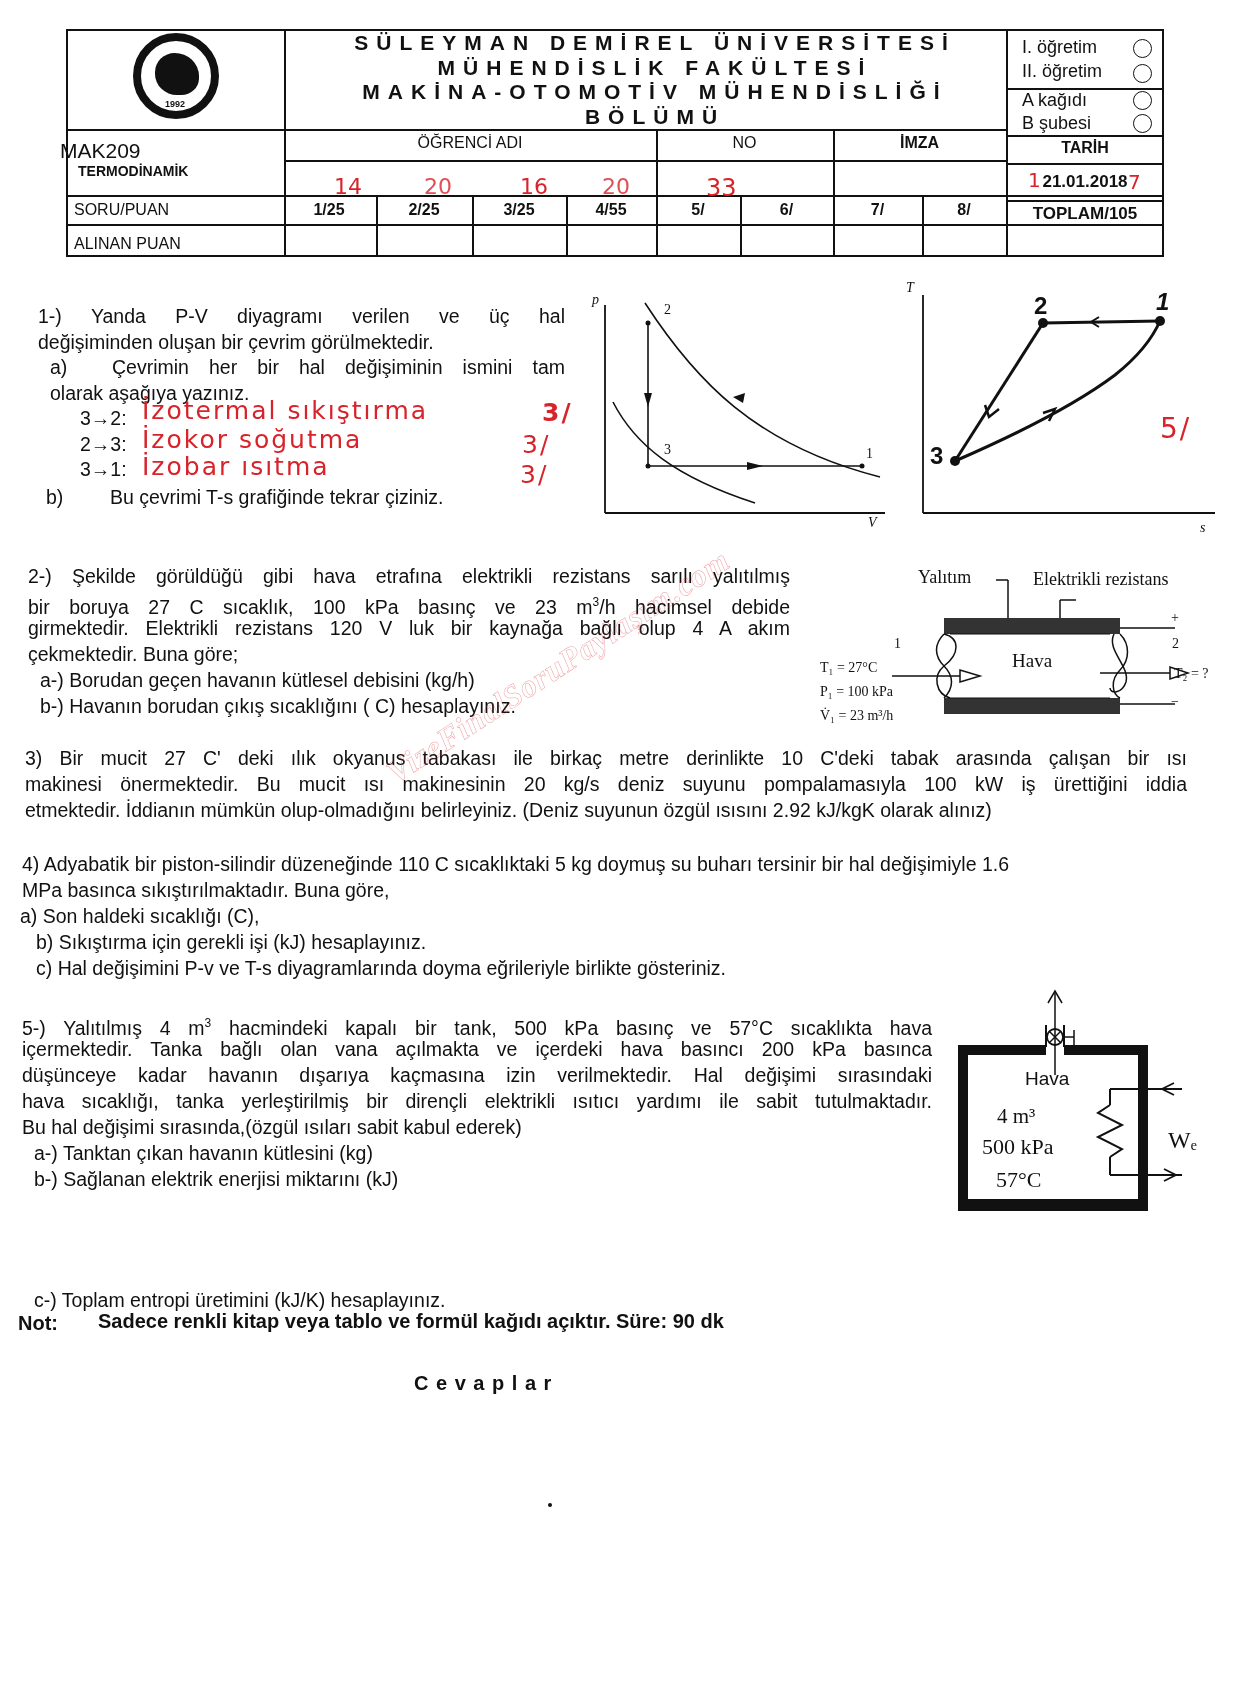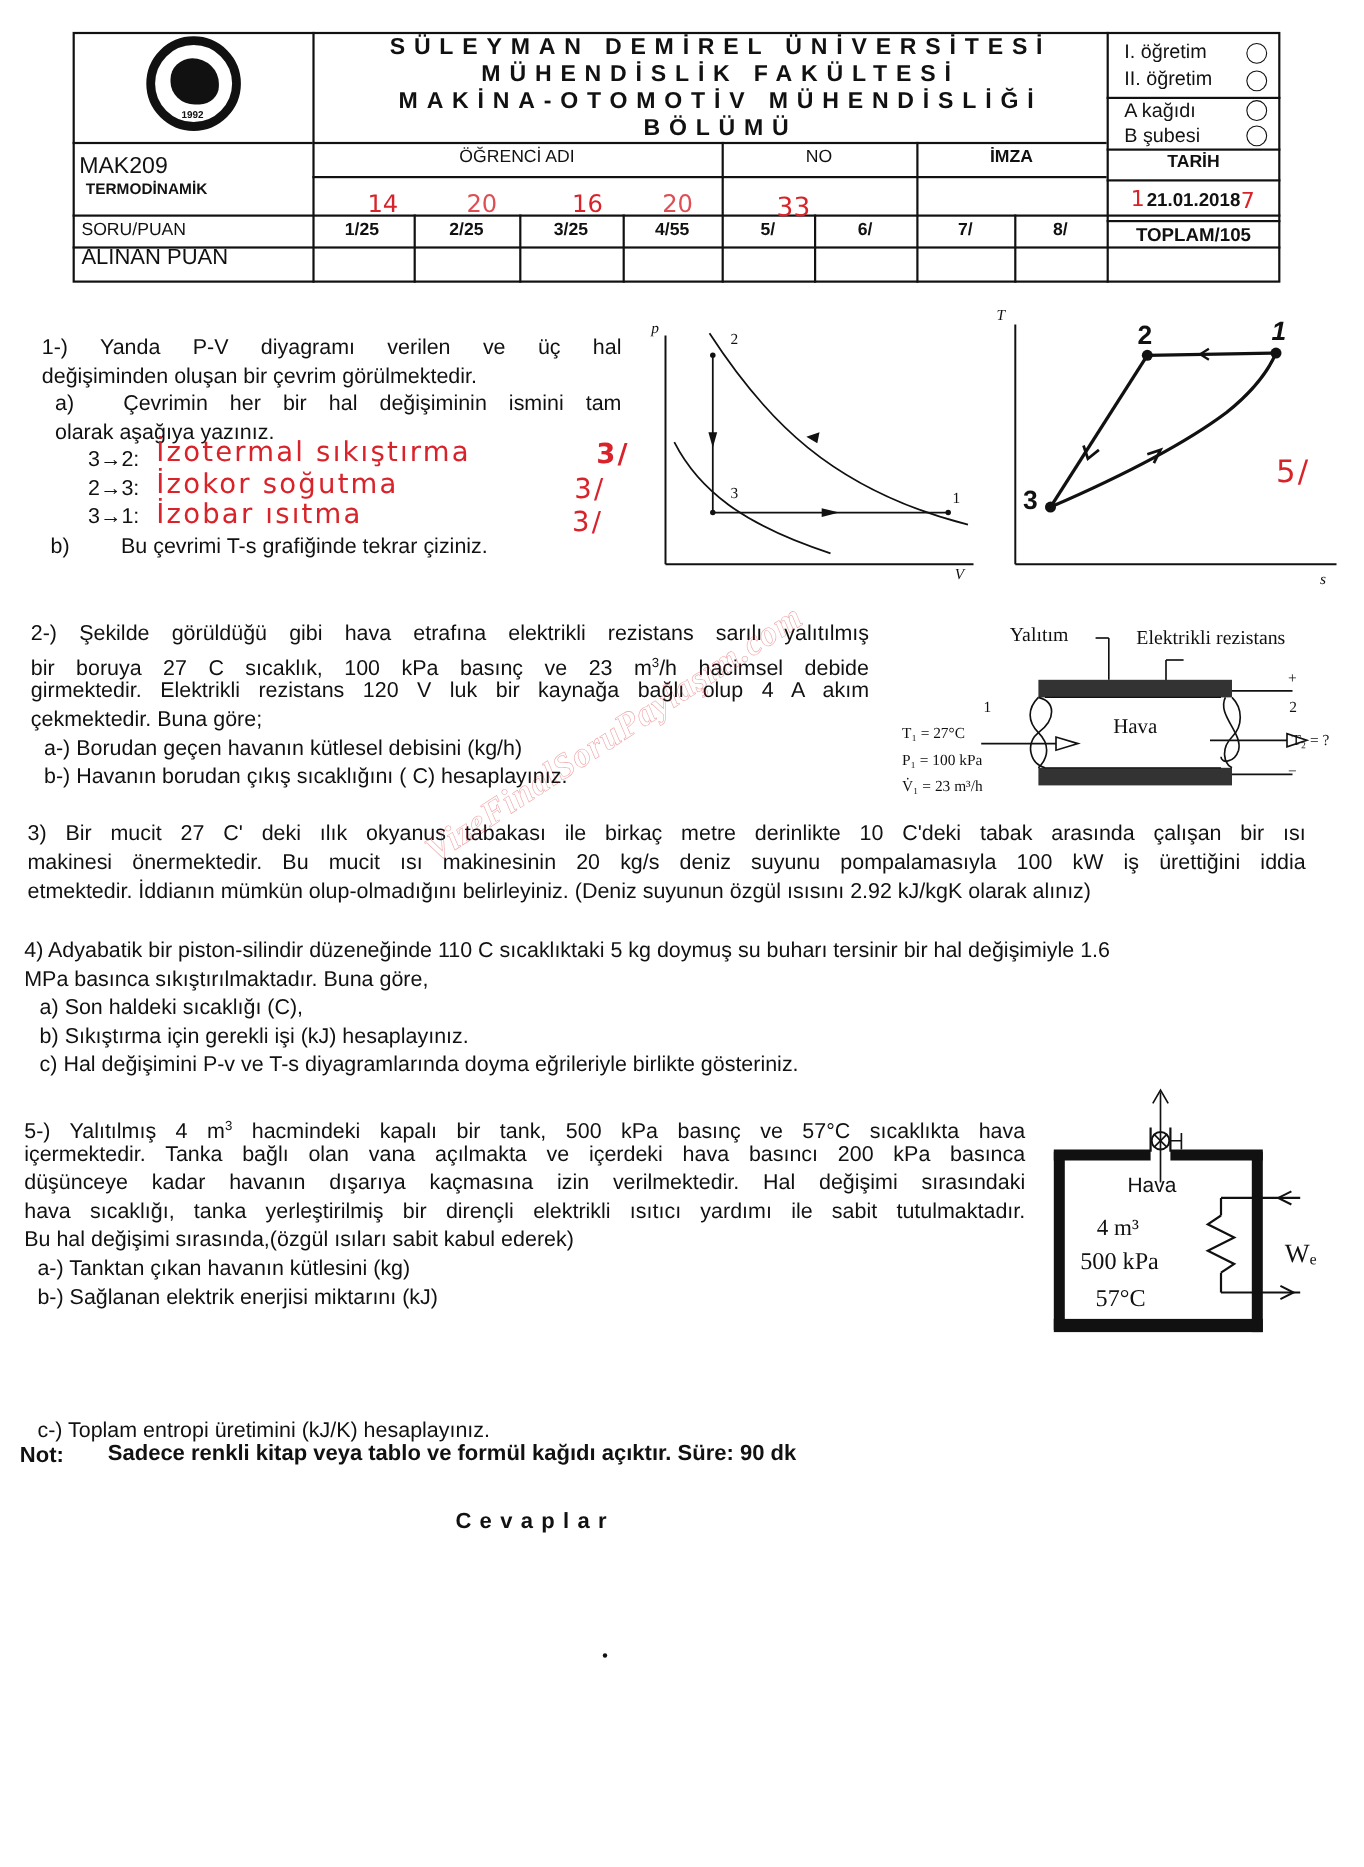--- a/index.html
+++ b/index.html
@@ -69,37 +69,37 @@
 
 <div class="cell-txt" style="left:1022px; top:37px; font-size:18px;">I. öğretim</div>
 <div class="circle" style="left:1133px; top:39px;"></div>
 <div class="cell-txt" style="left:1022px; top:61px; font-size:18px;">II. öğretim</div>
 <div class="circle" style="left:1133px; top:64px;"></div>
 <div class="cell-txt" style="left:1022px; top:90px; font-size:18px;">A kağıdı</div>
 <div class="circle" style="left:1133px; top:91px;"></div>
 <div class="cell-txt" style="left:1022px; top:113px; font-size:18px;">B şubesi</div>
 <div class="circle" style="left:1133px; top:114px;"></div>
 
-<div class="cell-txt" style="left:72px; top:139px; font-size:21px;text-align:center;">MAK209</div>
+<div class="cell-txt" style="left:60px; top:139px; font-size:21px;text-align:center;">MAK209</div>
 <div class="cell-txt" style="left:78px; top:163px; font-size:14px;font-weight:bold;">TERMODİNAMİK</div>
 
 <div class="cell-txt" style="left:284px; top:134px; width:372px; text-align:center; font-size:16px;">ÖĞRENCİ ADI</div>
 <div class="cell-txt" style="left:656px; top:134px; width:177px; text-align:center; font-size:16px;">NO</div>
 <div class="cell-txt bold" style="left:833px; top:134px; width:173px; text-align:center; font-size:16px;">İMZA</div>
 <div class="cell-txt bold" style="left:1006px; top:139px; width:158px; text-align:center; font-size:16px;">TARİH</div>
 <div class="cell-txt bold" style="left:1006px; top:172px; width:158px; text-align:center; font-size:17px;">21.01.2018</div>
 <div class="cell-txt red" style="left:1028px; top:168px; font-size:20px;">1</div>
 <div class="cell-txt red" style="left:1128px; top:170px; font-size:20px;">7</div>
 
 <div class="abs" style="left:286px; top:161px; width:369px; height:33px;"></div>
 <div class="abs" style="left:658px; top:161px; width:174px; height:33px;"></div>
 <div class="abs" style="left:835px; top:161px; width:170px; height:33px;"></div>
 
 <div class="cell-txt" style="left:74px; top:201px; font-size:16px;">SORU/PUAN</div>
-<div class="cell-txt" style="left:74px; top:223px; font-size:20px;">ALINAN PUAN</div>
+<div class="cell-txt" style="left:74px; top:235px; font-size:16px;">ALINAN PUAN</div>
 
 <div class="cell-txt bold" style="left:284px; top:201px; width:90px; text-align:center; font-size:16px;">1/25</div>
 <div class="cell-txt bold" style="left:376px; top:201px; width:96px; text-align:center; font-size:16px;">2/25</div>
 <div class="cell-txt bold" style="left:472px; top:201px; width:94px; text-align:center; font-size:16px;">3/25</div>
 <div class="cell-txt bold" style="left:566px; top:201px; width:90px; text-align:center; font-size:16px;">4/55</div>
 <div class="cell-txt bold" style="left:656px; top:201px; width:84px; text-align:center; font-size:16px;">5/</div>
 <div class="cell-txt bold" style="left:740px; top:201px; width:93px; text-align:center; font-size:16px;">6/</div>
 <div class="cell-txt bold" style="left:833px; top:201px; width:89px; text-align:center; font-size:16px;">7/</div>
 <div class="cell-txt bold" style="left:922px; top:201px; width:84px; text-align:center; font-size:16px;">8/</div>
 <div class="cell-txt bold" style="left:1006px; top:204px; width:158px; text-align:center; font-size:17px;">TOPLAM/105</div>
@@ -214,21 +214,21 @@
 <div class="abs serif" style="left:820px; top:684px; font-size:14px;">P₁ = 100 kPa</div>
 <div class="abs serif" style="left:820px; top:708px; font-size:14px;">V̇₁ = 23 m³/h</div>
 <div class="abs serif" style="left:1174px; top:666px; font-size:14px;">T₂ = ?</div>
 
 <div class="q just" style="left:25px; top:745px; width:1162px;">3) Bir mucit 27 C' deki ılık okyanus tabakası ile birkaç metre derinlikte 10 C'deki tabak arasında çalışan bir ısı</div>
 <div class="q just" style="left:25px; top:771px; width:1162px;">makinesi önermektedir. Bu mucit ısı makinesinin 20 kg/s deniz suyunu pompalamasıyla 100 kW iş ürettiğini iddia</div>
 <div class="q" style="left:25px; top:797px;">etmektedir. İddianın mümkün olup-olmadığını belirleyiniz. (Deniz suyunun özgül ısısını 2.92 kJ/kgK olarak alınız)</div>
 
 <div class="q" style="left:22px; top:851px;">4) Adyabatik bir piston-silindir düzeneğinde 110 C sıcaklıktaki 5 kg doymuş su buharı tersinir bir hal değişimiyle 1.6</div>
 <div class="q" style="left:22px; top:877px;">MPa basınca sıkıştırılmaktadır. Buna göre,</div>
-<div class="q" style="left:36px; top:903px;text-align:right;">a) Son haldeki sıcaklığı (C),</div>
+<div class="q" style="left:20px; top:903px;text-align:right;">a) Son haldeki sıcaklığı (C),</div>
 <div class="q" style="left:36px; top:929px;">b) Sıkıştırma için gerekli işi (kJ) hesaplayınız.</div>
 <div class="q" style="left:36px; top:955px;">c) Hal değişimini P-v ve T-s diyagramlarında doyma eğrileriyle birlikte gösteriniz.</div>
 
 <div class="watermark">VizeFinalSoruPaylaşım.com</div>
 
 <div class="q just" style="left:22px; top:1010px; width:910px;">5-) Yalıtılmış 4 m<sup>3</sup> hacmindeki kapalı bir tank, 500 kPa basınç ve 57°C sıcaklıkta hava</div>
 <div class="q just" style="left:22px; top:1036px; width:910px;">içermektedir. Tanka bağlı olan vana açılmakta ve içerdeki hava basıncı 200 kPa basınca</div>
 <div class="q just" style="left:22px; top:1062px; width:910px;">düşünceye kadar havanın dışarıya kaçmasına izin verilmektedir. Hal değişimi sırasındaki</div>
 <div class="q just" style="left:22px; top:1088px; width:910px;">hava sıcaklığı, tanka yerleştirilmiş bir dirençli elektrikli ısıtıcı yardımı ile sabit tutulmaktadır.</div>
 <div class="q" style="left:22px; top:1114px;">Bu hal değişimi sırasında,(özgül ısıları sabit kabul ederek)</div>

